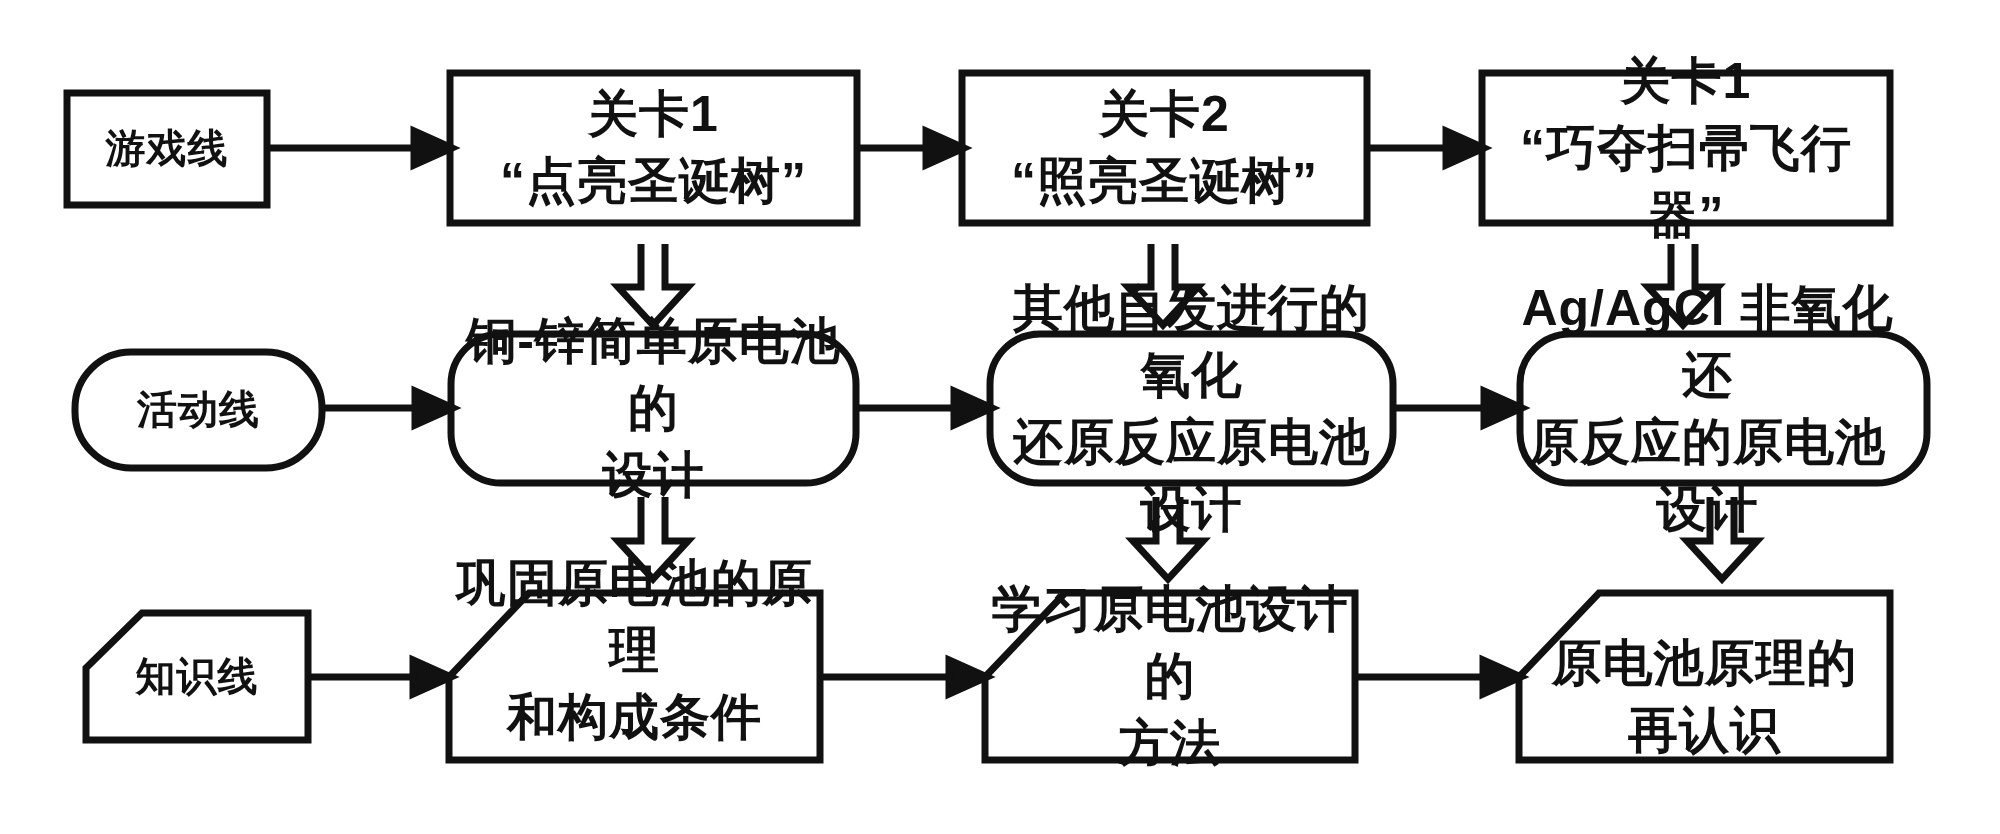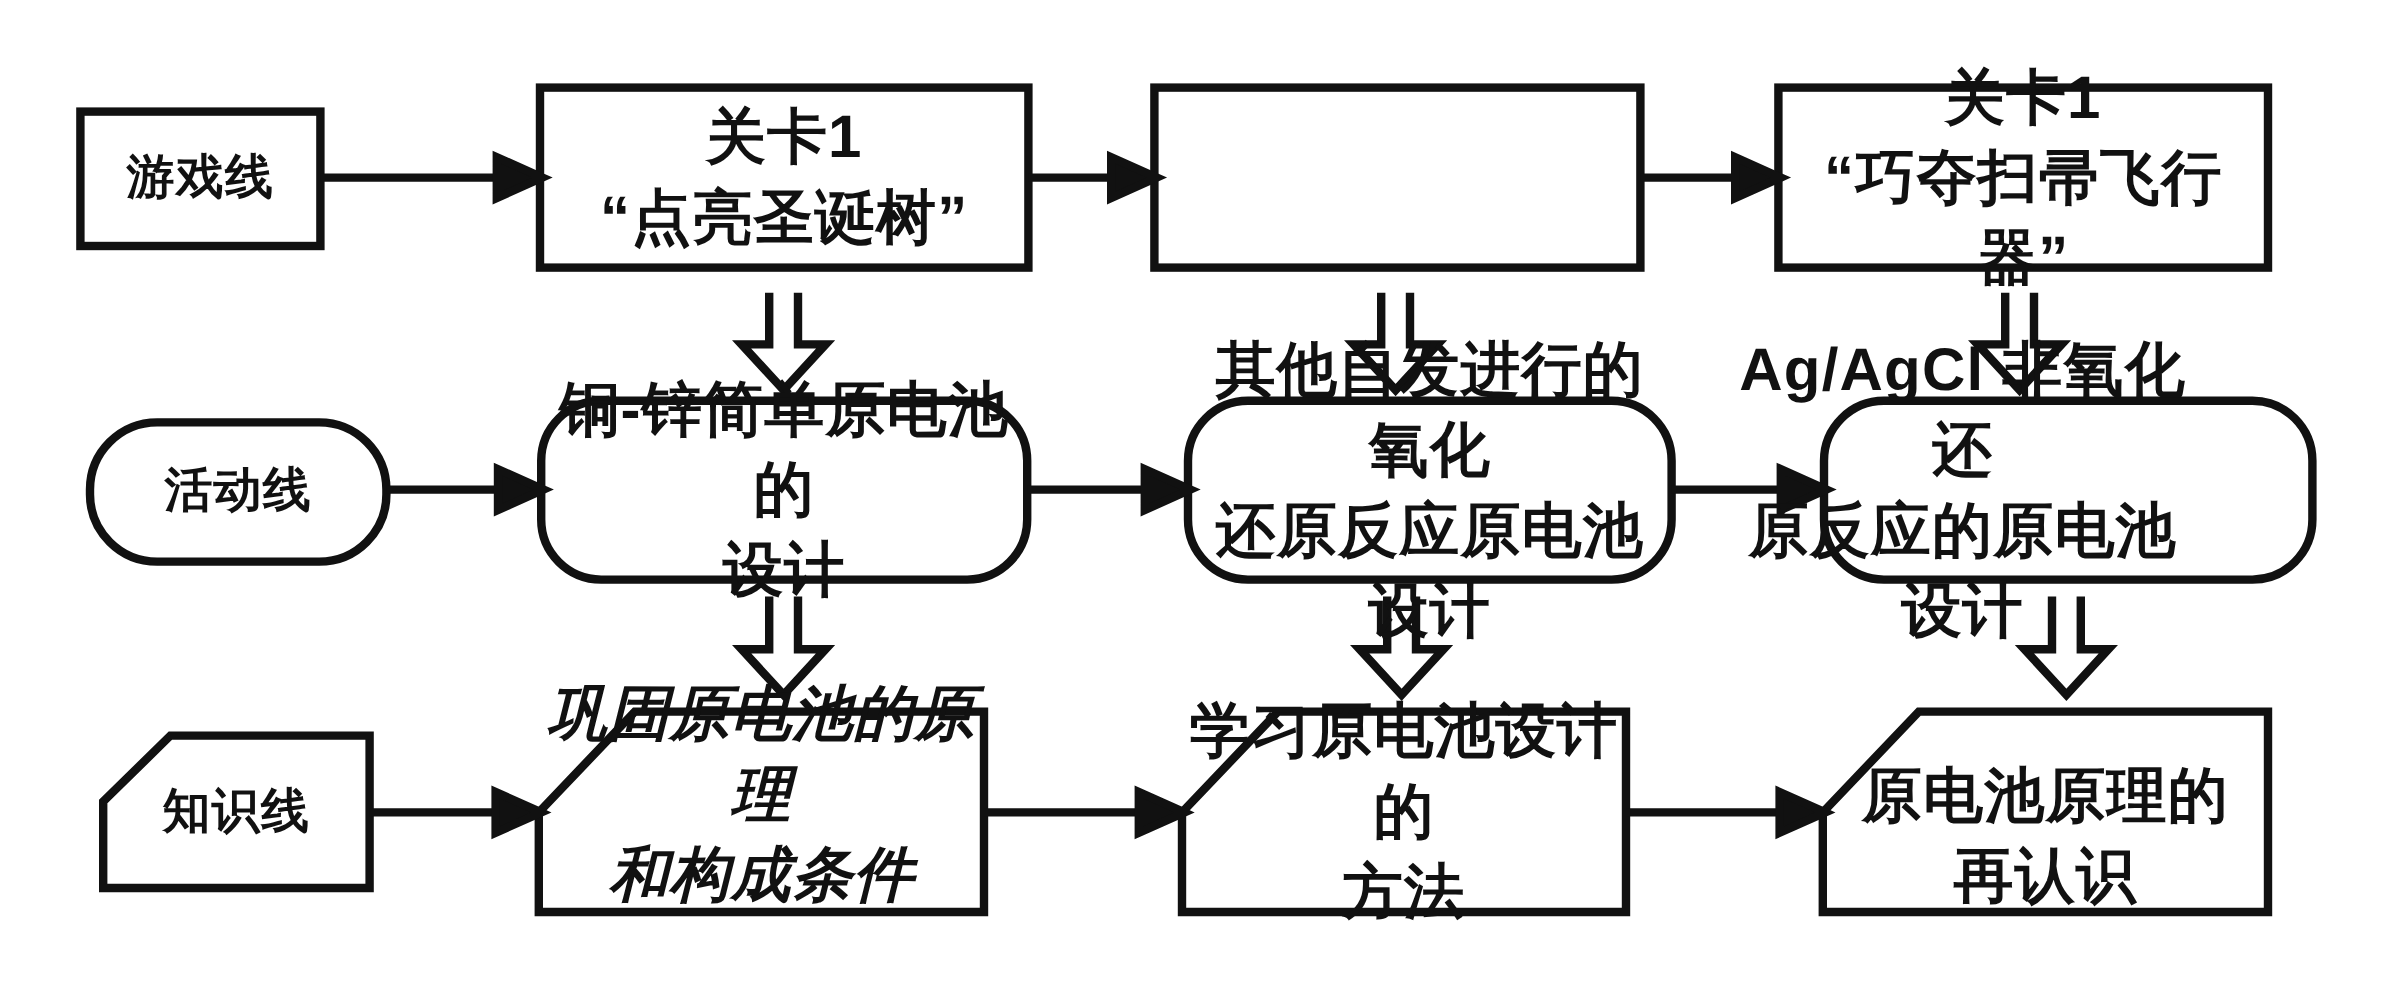--- a/index.html
+++ b/index.html
@@ -94,31 +94,33 @@
       <path d="M1671 244 L1671 287 L1648 287 L1683 325 L1718 287 L1695 287 L1695 244"></path>
       <path d="M641 497 L641 541 L618 541 L653 579 L688 541 L665 541 L665 497"></path>
       <path d="M1156 497 L1156 541 L1133 541 L1168 579 L1203 541 L1180 541 L1180 497"></path>
       <path d="M1710 497 L1710 541 L1687 541 L1722 579 L1757 541 L1734 541 L1734 497"></path>
     </g>
   </svg>
 
   <div class="node-text row-label" style="left:67px;top:93px;width:200px;height:112px;">游戏线</div>
   <div class="node-text node" style="left:450px;top:73px;width:407px;height:150px;">关卡1
 “点亮圣诞树”</div>
+  <div class="node-text node" style="left:962px;top:73px;width:405px;height:150px;">关卡2
+“照亮圣诞树”</div>
   <div class="node-text node" style="left:1482px;top:73px;width:408px;height:150px;">关卡1
 “巧夺扫帚飞行器”</div>
 
   <div class="node-text row-label" style="left:75px;top:352px;width:247px;height:116px;text-align:center;">活动线</div>
   <div class="node-text node" style="left:451px;top:334px;width:405px;height:149px;">铜-锌简单原电池的
 设计</div>
   <div class="node-text node" style="left:990px;top:334px;width:403px;height:149px;">其他自发进行的氧化
 还原反应原电池设计</div>
-  <div class="node-text node" style="left:1432px;top:334px;width:407px;height:149px;">Ag/AgCl 非氧化还
+  <div class="node-text node" style="left:1504px;top:334px;width:407px;height:149px;">Ag/AgCl 非氧化还
 原反应的原电池设计</div>
 
   <div class="node-text row-label" style="left:86px;top:613px;width:222px;height:127px;">知识线</div>
-  <div class="node-text node" style="left:449px;top:579px;width:371px;height:167px;font-style:italic;">巩固原电池的原理
+  <div class="node-text node" style="left:449px;top:567px;width:371px;height:167px;">巩固原电池的原理
 和构成条件</div>
   <div class="node-text node" style="left:985px;top:593px;width:370px;height:167px;">学习原电池设计的
 方法</div>
   <div class="node-text node" style="left:1519px;top:613px;width:371px;height:167px;">原电池原理的
 再认识</div>
 </div>
 
 </body></html>

